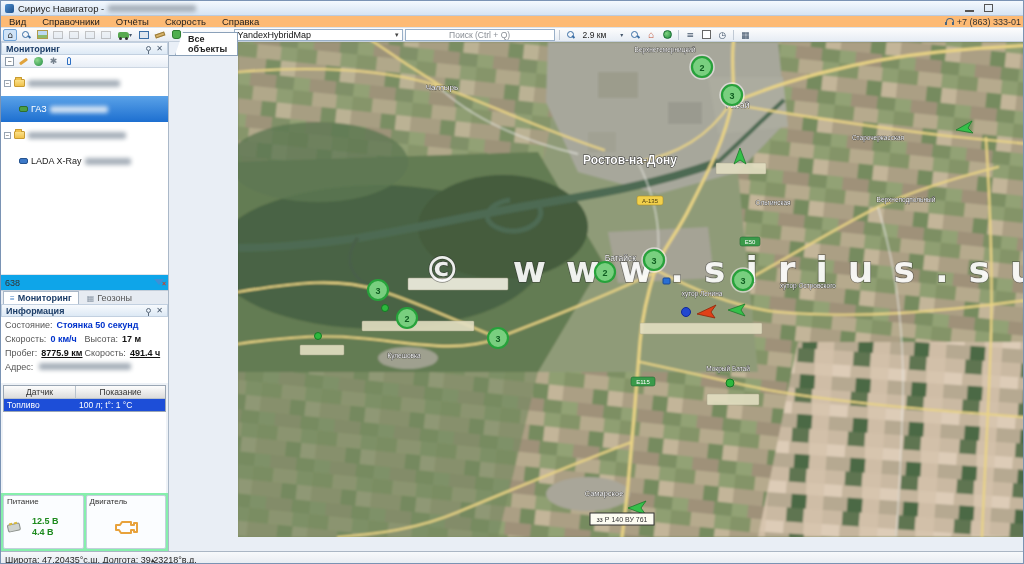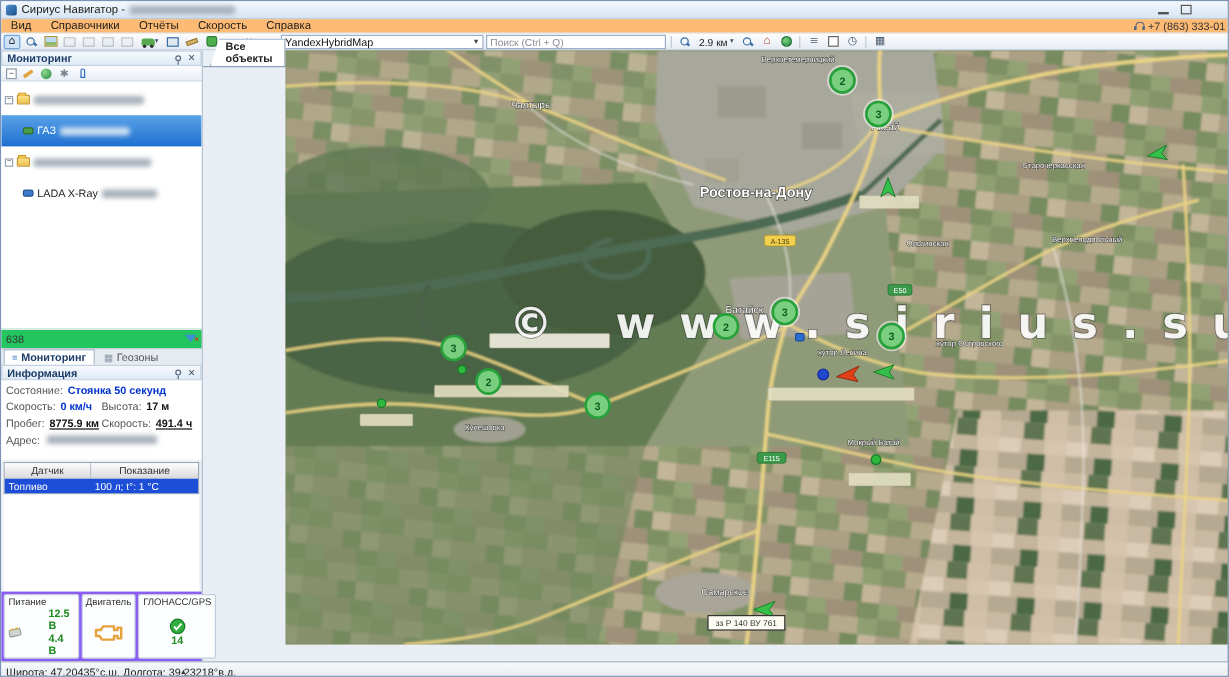--- a/index.html
+++ b/index.html
@@ -27,23 +27,23 @@
   .mag { position:relative; width:8px; height:8px; }
   .mag::before { content:""; position:absolute; left:0; top:0; width:5px; height:5px; border:1.4px solid #3a6ea5; border-radius:50%; }
   .mag::after { content:""; position:absolute; left:5.5px; top:5.5px; width:3px; height:1.6px; background:#3a6ea5; transform:rotate(45deg); }
   .ico-img { width:11px; height:9px; border:1px solid #b09a4a; background:linear-gradient(#bcd9f2 55%,#8cba6a 45%); }
   .ico-car { width:11px; height:6px; background:#57a84f; border-radius:2px 3px 1px 1px; position:relative; }
   .ico-car::after { content:""; position:absolute; bottom:-2px; left:1px; width:3px; height:3px; background:#333; border-radius:50%; box-shadow:6px 0 0 #333; }
   .ico-box { width:10px; height:8px; border:1.2px solid #666; background:#dfe7ef; }
   .ico-bag { width:9px; height:9px; background:#4faf4f; border-radius:2px 2px 3px 3px; border:1px solid #2e7d32; }
   .combo { display:flex; align-items:center; background:#fff; border:1px solid #9ab0c8; height:12px; width:169px; padding:0 3px; font-size:9px; color:#111; }
   .combo .arrow { margin-left:auto; font-size:7px; color:#444; }
-  .search { height:12px; width:150px; border:1px solid #9ab0c8; font-size:8.5px; padding:0 3px; color:#333; background:#fff; font-family:"Liberation Sans",sans-serif; }
+  .search { height:12px; width:150px; border:1px solid #9ab0c8; font-size:8.5px; padding:0 3px; color:#333; background:#fff; font-family:"Liberation Sans",sans-serif;text-align:center; }
   .search::placeholder { color:#8a8f96; }
-  .scale-btn { display:flex; align-items:center; gap:2px; font-size:8.5px; padding:0 3px; height:12px; }
+  .scale-btn { display:flex; align-items:center; gap:14px; font-size:8.5px; padding:0 3px; height:12px; }
   .ico-home2 { font-size:10px; color:#c0492b; line-height:1; }
   .ico-globe { width:9px; height:9px; border-radius:50%; background:radial-gradient(circle at 35% 35%,#7fd37f,#1f8a3f); border:1px solid #176d31; }
   .glyph { font-family:"DejaVu Sans",sans-serif; font-size:9px; color:#44566b; }
 
   
   .main { display:flex; height:509px; }
   .sidebar { width:168px; flex:0 0 auto; display:flex; flex-direction:column; background:#eef2f7; border-right:1px solid #aab8c8; }
   .panel-head { height:13px; display:flex; align-items:center; background:linear-gradient(#f7fafd,#dde9f5); border:1px solid #c2d0e0; font-size:9px; font-weight:bold; color:#1d3e68; padding:0 4px; }
   .panel-head .tools { margin-left:auto; display:flex; align-items:center; gap:5px; }
   .pin { width:5px; height:5px; border:1.2px solid #5b6b7d; border-radius:50%; position:relative; }
@@ -62,21 +62,21 @@
   .trow { height:26px; display:flex; align-items:center; gap:3px; padding-left:3px; white-space:nowrap; }
   .trow.sel { background:linear-gradient(#5aa2e8,#1d6fd0); color:#fff; }
   .indent { width:12px; flex:0 0 auto; }
   .expbox { width:7px; height:7px; border:1px solid #98a4b2; background:#fff; color:#333; font-size:6px; line-height:5px; text-align:center; flex:0 0 auto; }
   .folder { width:11px; height:8px; background:linear-gradient(#fbe089,#f0c24b); border:1px solid #c89b32; border-radius:1px; position:relative; flex:0 0 auto; }
   .folder::before { content:""; position:absolute; top:-3px; left:0; width:5px; height:2px; background:#f0c24b; border:1px solid #c89b32; border-bottom:none; border-radius:1px 1px 0 0; }
   .caricon { width:9px; height:6px; border-radius:2px; flex:0 0 auto; }
   .car-green { background:#4c9e46; border:1px solid #2e6e2c; }
   .car-blue  { background:#3d79c8; border:1px solid #24538f; }
 
-  .list-footer { height:16px; background:#22c55e; border-top:1px solid #e0e4ea; display:flex; align-items:center; font-size:9px; color:#333; padding:0 4px; }
+  .list-footer { height:16px; background:#0ea5e9; border-top:1px solid #e0e4ea; display:flex; align-items:center; font-size:9px; color:#333; padding:0 4px; }
   .funnel { margin-left:auto; position:relative; width:10px; height:10px; }
   .funnel::before { content:""; position:absolute; top:1px; left:0; border-left:5px solid transparent; border-right:5px solid transparent; border-top:6px solid #3f8fd6; }
   .funnel::after { content:"×"; position:absolute; right:-2px; top:2px; font-size:7px; color:#d23c23; font-weight:bold; }
 
   .side-tabs { height:14px; display:flex; align-items:flex-end; background:#e6ebf2; border-top:1px solid #c2cdd9; font-size:9px; padding-left:2px; gap:2px; }
   .stab { display:flex; align-items:center; gap:3px; padding:1px 6px; color:#555; }
   .stab.active { background:#fff; border:1px solid #aab8c8; border-bottom:none; color:#1d3e68; font-weight:bold; }
   .stab .ticon { font-size:8px; color:#3f7fc4; }
   .stab .ticon.gray { color:#8a97a5; }
 
@@ -91,24 +91,24 @@
   .sensor-table { margin:2px 2px 0 2px; border:1px solid #9aa6b4; font-size:8.5px; background:#fff; }
   .srow-head { display:flex; background:linear-gradient(#fdfdfd,#dcdcdc); color:#333; border-bottom:1px solid #b9c2cc; }
   .srow-head div { padding:1px 2px; text-align:center; }
   .sc1 { width:72px; border-right:1px solid #b9c2cc; }
   .sc2 { flex:1; }
   .srow-data { display:flex; background:#1d4ed8; color:#fff; height:12px; align-items:center; }
   .srow-data div { padding:0 3px; white-space:nowrap; }
 
   .side-fill { flex:1; background:#fff; margin:0 2px; }
 
-  .gauges { height:58px; display:flex; gap:2px; padding:2px; background:#8b5cf6; }
+  .gauges { height:58px; display:flex; gap:2px; padding:2px; background:#86efac; }
   .gbox { flex:1; border:1px solid #c3cfdc; background:#fbfdff; border-radius:2px; padding:1px 3px; font-size:8px; color:#333; display:flex; flex-direction:column; }
   .gbox .glabel { font-size:8px; color:#333; }
-  .gvals { display:flex; align-items:center; gap:20px; flex:1; }
+  .gvals { display:flex; align-items:center; gap:8px; flex:1; }
   .gnum { color:#1d8a1d; font-weight:bold; font-size:9px; }
   .gcol { display:flex; flex-direction:column; gap:1px; }
   .gcenter { display:flex; flex-direction:column; align-items:center; justify-content:center; flex:1; }
 
   
   .maparea { flex:1; display:flex; flex-direction:row; position:relative; }
   .map-tabbar { height:14px; background:#e9eff7; border-bottom:1px solid #8ba1b9; display:flex; align-items:flex-end; padding-left:6px; }
   .map-tab { background:#fff; border:1px solid #8ba1b9; border-bottom:none; font-size:9px; font-weight:bold; color:#222; padding:1px 10px 1px 12px; clip-path:polygon(8px 0,100% 0,100% 100%,0 100%); }
   .mapwrap { position:relative; width:856px; height:495px; background:#7d8b62; }
 
@@ -342,30 +342,20 @@
             <span class="gnum">4.4 В</span>
           </span>
         </span>
       </div>
       <div class="gbox">
         <span class="glabel">Двигатель</span>
         <span class="gcenter">
           <svg width="26" height="18" viewBox="0 0 26 18">
             <path d="M3 7 h4 l2 -3 h9 v3 h3 v-2 h3 v9 h-3 v-2 h-3 v3 h-10 l-2 -3 h-3 z" fill="none" stroke="#e8a23c" stroke-width="2" stroke-linejoin="round"></path>
           </svg>
-        </span>
-      </div>
-      <div class="gbox">
-        <span class="glabel">ГЛОНАСС/GPS</span>
-        <span class="gcenter">
-          <svg width="14" height="14" viewBox="0 0 14 14">
-            <circle cx="7" cy="7" r="6" fill="#2fae3f" stroke="#1a7a2a"></circle>
-            <path d="M4 7 l2 2.4 L10.2 4.6" fill="none" stroke="#fff" stroke-width="1.6"></path>
-          </svg>
-          <span class="gnum">14</span>
         </span>
       </div>
     </div>
   </div>
 
   <div class="maparea">
     <div class="map-tabbar">
       <span class="map-tab">Все объекты</span>
     </div>
     <div class="mapwrap">

